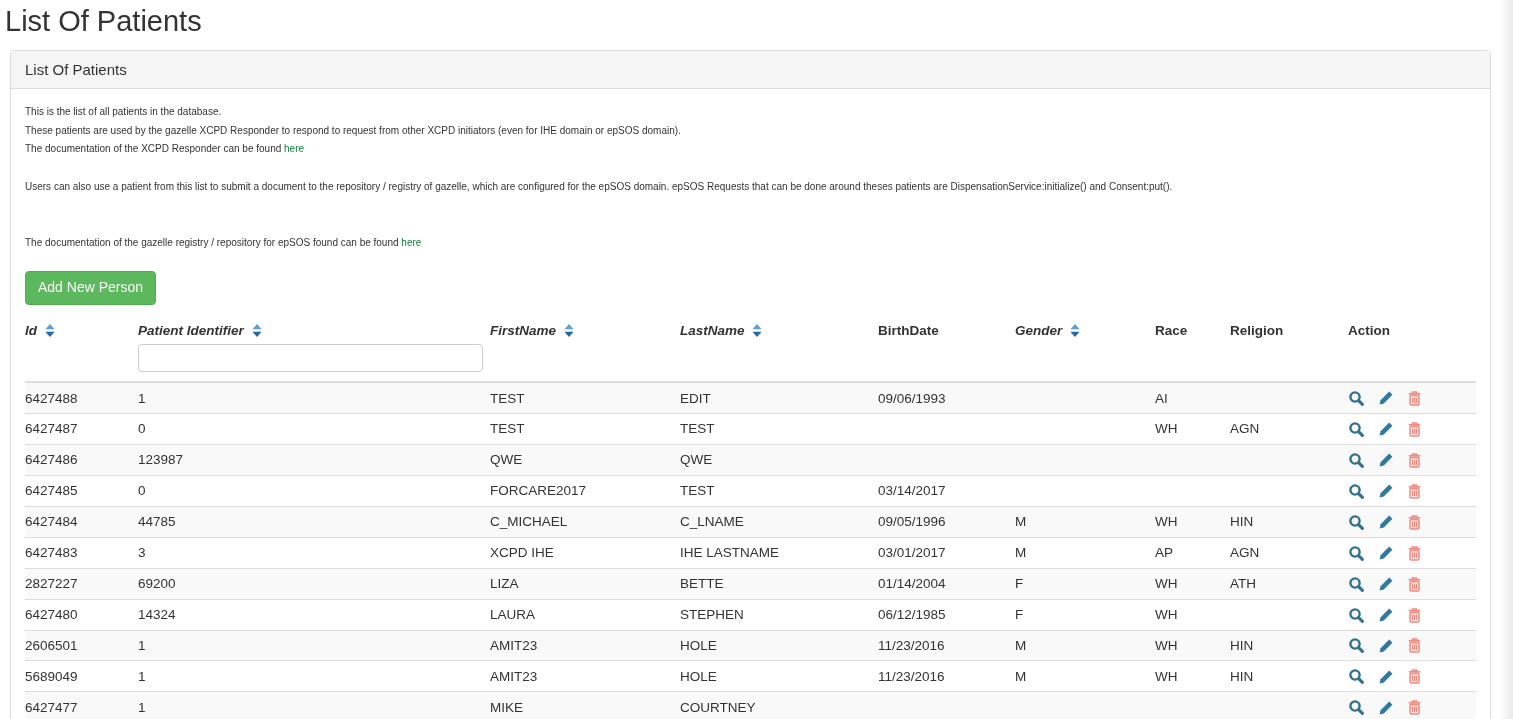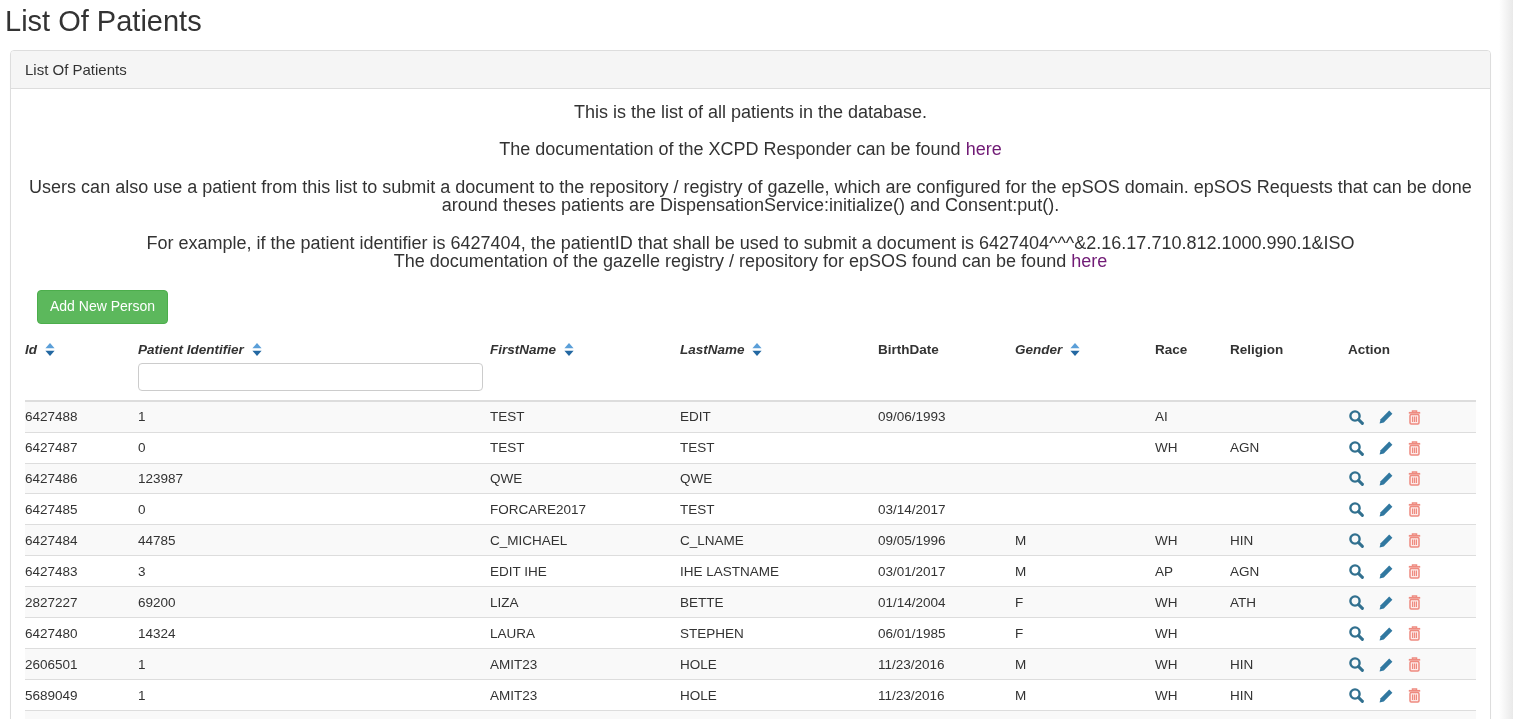--- a/index.html
+++ b/index.html
@@ -5,26 +5,26 @@
   * { box-sizing: border-box; }
   html,body { margin:0; padding:0; }
   body {
     width:1513px; height:719px; overflow:hidden; position:relative;
     font-family:"Liberation Sans", sans-serif; color:#333; background:#fff;
   }
   h1.page-title { font-size:29px; font-weight:400; margin:5px 0 12px 5px; color:#333; }
   .panel { margin:0 22px 0 10px; border:1px solid #ddd; border-radius:4px; box-shadow:0 1px 1px rgba(0,0,0,.04); }
   .panel-heading { padding:10px 14px; background:#f5f5f5; border-bottom:1px solid #ddd; border-radius:3px 3px 0 0; font-size:15px; color:#333; }
   .panel-body { padding:14px; }
-  .intro { margin:0 0 19px 0; font-size:18px; line-height:18.6px;text-align:center; }
-  .intro a { color:#701a75; text-decoration:none; cursor:pointer; }
+  .intro { margin:0 0 19px 0; font-size:10px; line-height:18.6px; }
+  .intro a { color:#15803d; text-decoration:none; cursor:pointer; }
   .btn-add {
     display:inline-block; background:#5cb85c; border:1px solid #4cae4c; color:#fff;
     font-size:14px; line-height:1.42; padding:6px 12px; border-radius:4px;
-    margin:0 0 14px 12px; cursor:pointer; font-family:inherit;
+    margin:0 0 14px 0; cursor:pointer; font-family:inherit;
   }
   table.patients { width:100%; border-collapse:collapse; table-layout:fixed; font-size:13.5px; }
   th { text-align:left; font-weight:bold; padding:4px 8px 4px 0; color:#333; white-space:nowrap; overflow:hidden; }
   tr.filter-row th { padding:2px 8px 9px 0; border-bottom:2px solid #ddd; }
   th.sortable { cursor:pointer;font-style:italic; }
   .sort-ic { vertical-align:-2px; margin-left:4px; }
   tbody td { padding:6px 8px 6px 0; border-top:1px solid #ddd; line-height:17px; white-space:nowrap; overflow:hidden; }
   tbody tr:nth-child(odd) { background:#f9f9f9; }
   .filter-input {
     width:345px; height:28px; border:1px solid #ccc; border-radius:4px;
@@ -38,29 +38,29 @@
 <body>
 
 <h1 class="page-title">List Of Patients</h1>
 
 <div class="panel">
   <div class="panel-heading">List Of Patients</div>
   <div class="panel-body">
 
     <p class="intro">
       <span>This is the list of all patients in the database.</span><br>
-      <br>
+      <span>These patients are used by the gazelle XCPD Responder to respond to request from other XCPD initiators (even for IHE domain or epSOS domain).</span><br>
       <span>The documentation of the XCPD Responder can be found</span>
       <a>here</a>
     </p>
 
     <p class="intro">
       <span>Users can also use a patient from this list to submit a document to the repository / registry of gazelle, which are configured for the epSOS domain. epSOS Requests that can be done around theses patients are DispensationService:initialize() and Consent:put().</span><br>
       <br>
-      <span>For example, if the patient identifier is 6427404, the patientID that shall be used to submit a document is 6427404^^^&amp;2.16.17.710.812.1000.990.1&amp;ISO</span><br>
+      <br>
       <span>The documentation of the gazelle registry / repository for epSOS found can be found</span>
       <a>here</a>
     </p>
 
     <button class="btn-add">Add New Person</button>
 
     <table class="patients">
       <colgroup>
         <col style="width:113px">
           <col style="width:352px">
@@ -261,21 +261,21 @@
                   <path d="M5.5 3.5 v-1.6 h4 v1.6" fill="none" stroke="#ee8b80" stroke-width="1.5"></path>
                   <line x1="5.6" y1="7.5" x2="5.6" y2="13" stroke="#ee8b80" stroke-width="1.2"></line>
                   <line x1="7.5" y1="7.5" x2="7.5" y2="13" stroke="#ee8b80" stroke-width="1.2"></line>
                   <line x1="9.4" y1="7.5" x2="9.4" y2="13" stroke="#ee8b80" stroke-width="1.2"></line>
                 </svg></button>
           </td>
         </tr>
         <tr>
           <td>6427483</td>
           <td>3</td>
-          <td>EDIT IHE</td>
+          <td>XCPD IHE</td>
           <td>IHE LASTNAME</td>
           <td>03/01/2017</td>
           <td>M</td>
           <td>AP</td>
           <td>AGN</td>
           <td>
             <button class="act"><svg width="17" height="17">
                   <circle cx="7" cy="7" r="4.6" fill="none" stroke="#31708f" stroke-width="2.4"></circle>
                   <line x1="10.6" y1="10.6" x2="14.4" y2="14.4" stroke="#31708f" stroke-width="3" stroke-linecap="round"></line>
                 </svg></button>
@@ -317,21 +317,21 @@
                   <line x1="7.5" y1="7.5" x2="7.5" y2="13" stroke="#ee8b80" stroke-width="1.2"></line>
                   <line x1="9.4" y1="7.5" x2="9.4" y2="13" stroke="#ee8b80" stroke-width="1.2"></line>
                 </svg></button>
           </td>
         </tr>
         <tr>
           <td>6427480</td>
           <td>14324</td>
           <td>LAURA</td>
           <td>STEPHEN</td>
-          <td>06/01/1985</td>
+          <td>06/12/1985</td>
           <td>F</td>
           <td>WH</td>
           <td></td>
           <td>
             <button class="act"><svg width="17" height="17">
                   <circle cx="7" cy="7" r="4.6" fill="none" stroke="#31708f" stroke-width="2.4"></circle>
                   <line x1="10.6" y1="10.6" x2="14.4" y2="14.4" stroke="#31708f" stroke-width="3" stroke-linecap="round"></line>
                 </svg></button>
             <button class="act"><svg width="16" height="16">
                   <path d="M11.2 1.6 L14.4 4.8 L5.8 13.4 L1.6 14.4 L2.6 10.2 Z" fill="#3178a0"></path>

